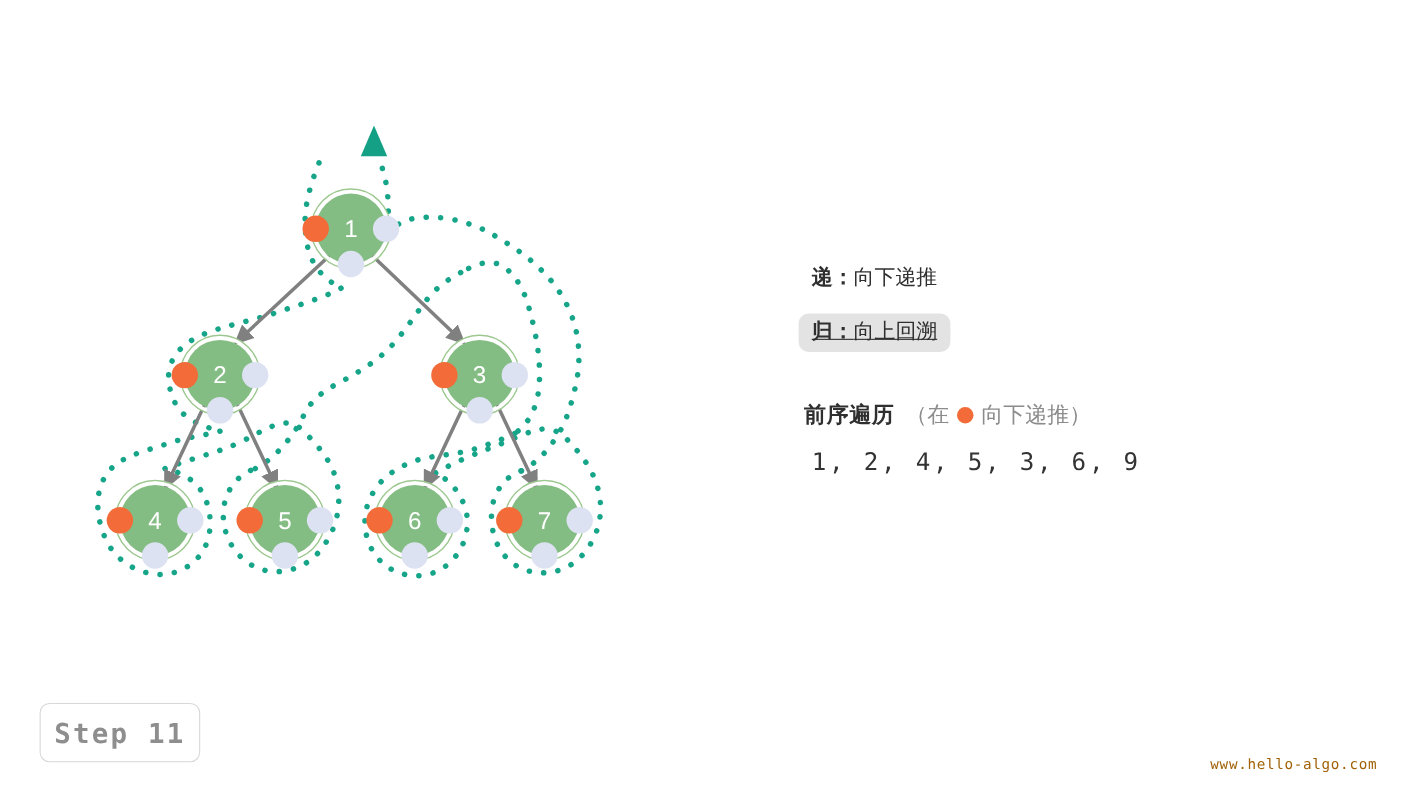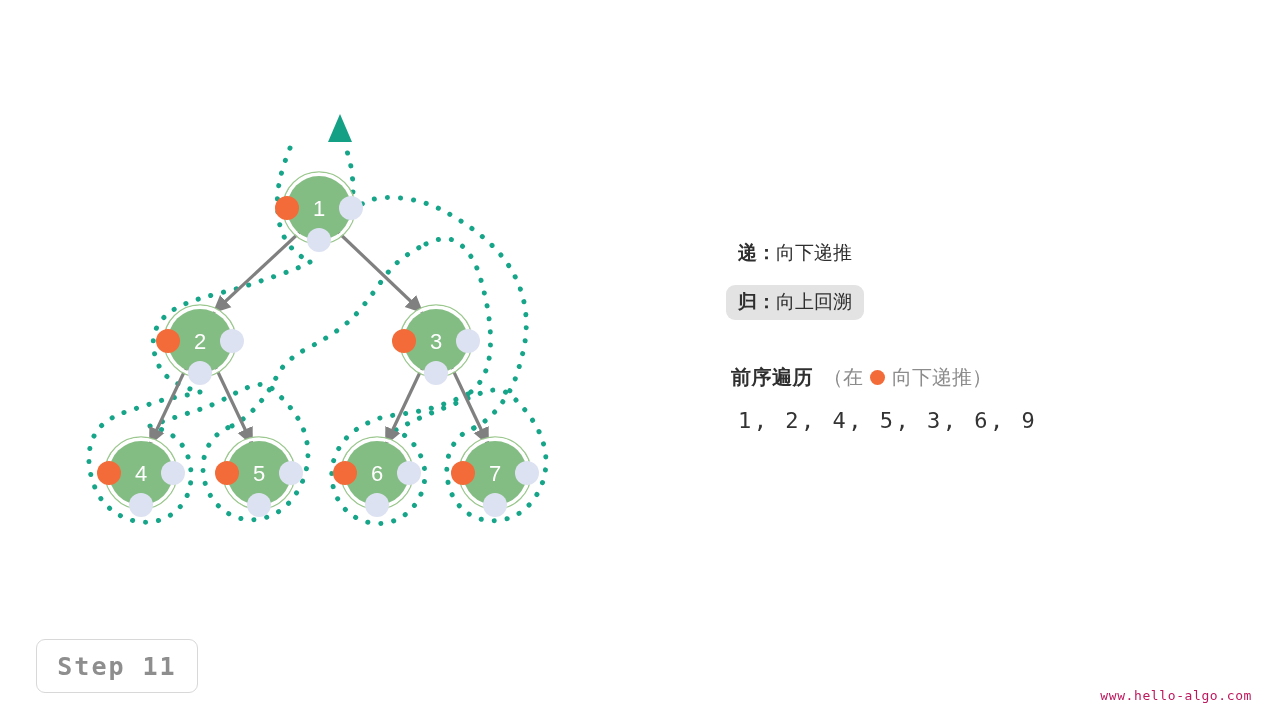--- a/index.html
+++ b/index.html
@@ -33,21 +33,21 @@
   .legend-row {
     display: inline-block;
     font-size: 19px;
     line-height: 1.1;
     color: #2f2f2f;
     padding: 7px 12px;
     border-radius: 9px;
     white-space: nowrap;
   }
   .legend-row.plain { padding-left: 12px; }
-  .legend-row.highlight { background: #e3e3e3; }
+  .legend-row.highlight { background: #e3e3e3; text-decoration: underline; }
   .legend-key {
     font-weight: bold;
   }
   .legend-val {
     font-weight: normal;
   }
 
   .legend-block-2 {
     position: absolute;
     left: 726px;
@@ -94,21 +94,21 @@
     color: #333333;
     letter-spacing: 2.5px;
     white-space: nowrap;
   }
 
   
   .step-badge {
     position: absolute;
     left: 36px;
     top: 639px;
-    width: 162px;
+    width: 146px;
     height: 54px;
     box-sizing: border-box;
     border: 1px solid #d8d8d8;
     border-radius: 9px;
     background: #ffffff;
     display: flex;
     align-items: center;
     justify-content: center;
     font-family: "DejaVu Sans Mono", "Liberation Mono", monospace;
     font-size: 25px;
@@ -117,21 +117,21 @@
     letter-spacing: 2px;
   }
 
   
   .watermark {
     position: absolute;
     right: 28px;
     bottom: 17px;
     font-family: "DejaVu Sans Mono", "Liberation Mono", monospace;
     font-size: 13px;
-    color: #be185d;
+    color: #a16207;
     letter-spacing: 0.6px;
   }
 
   .node-label {
     font-family: "Liberation Sans", "DejaVu Sans", sans-serif;
     font-size: 22px;
     fill: #ffffff;
   }
 </style>
 </head>

